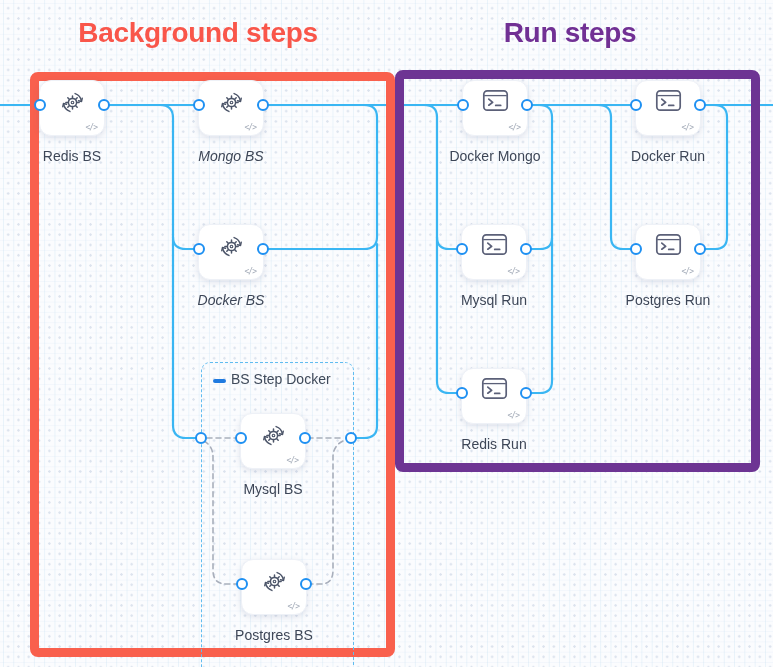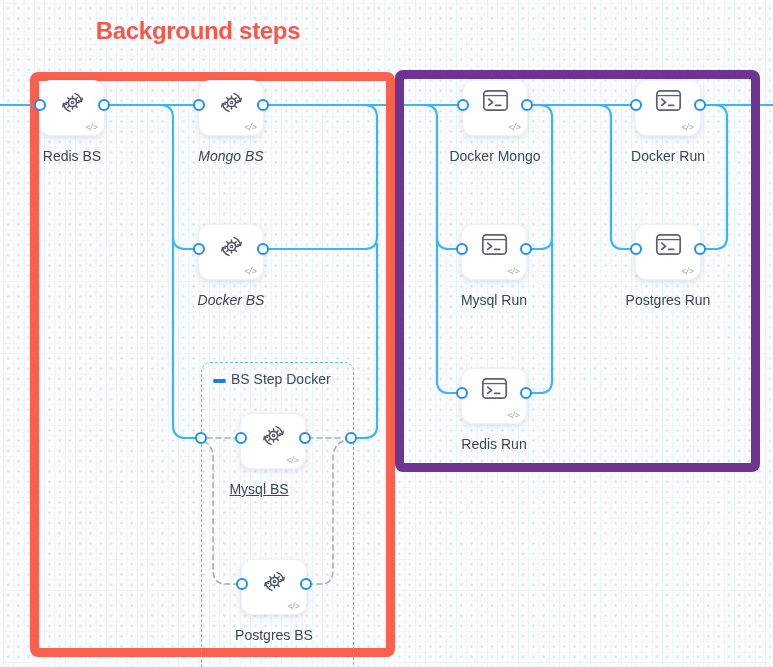--- a/index.html
+++ b/index.html
@@ -9,21 +9,21 @@
     background-color:#fbfcfe;
     background-image:
       radial-gradient(circle, #dce3ee 1px, transparent 1.4px),
       linear-gradient(to right, rgba(203,228,244,.38) 1px, transparent 1px),
       linear-gradient(to bottom, rgba(222,233,246,.30) 1px, transparent 1px);
     background-size:10.3px 10.3px;
     background-position:3px 3px;
   }
   #edges{position:absolute;left:0;top:0;z-index:1;}
   .anno-box{position:absolute;border-style:solid;border-width:9px;border-radius:8px;z-index:2;pointer-events:none;}
-  .title{position:absolute;transform:translateX(-50%);font-size:24px;font-weight:bold;white-space:nowrap;z-index:2;letter-spacing:-.3px;}
+  .title{position:absolute;transform:translateX(-50%);font-size:28px;font-weight:bold;white-space:nowrap;z-index:2;letter-spacing:-.3px;}
   .group-box{position:absolute;border:1.6px dashed #5fbcf0;border-radius:9px;z-index:3;}
   .group-dash{position:absolute;left:11px;top:16px;width:13px;height:3.5px;border-radius:2px;background:#1f7ae0;}
   .group-label{position:absolute;left:29px;top:8px;font-size:14px;color:#3f4a5a;white-space:nowrap;}
   .node{
     position:absolute;width:66px;height:56px;background:#fff;
     border:1px solid #eef1f7;border-radius:12px;
     box-shadow:0 2px 6px rgba(80,95,135,.16);
     display:flex;align-items:flex-start;justify-content:center;
     padding-top:8px;box-sizing:border-box;z-index:4;
   }
@@ -61,20 +61,21 @@
       <path d="M207 438 H238" fill="none" stroke="#a8aebb" stroke-width="1.6" stroke-linecap="round" stroke-dasharray="5 4"></path>
       <path d="M308 438 H344" fill="none" stroke="#a8aebb" stroke-width="1.6" stroke-linecap="round" stroke-dasharray="5 4"></path>
       <path d="M204 441 Q213 446 213 457 V570 Q213 584 226 584 H239" fill="none" stroke="#a8aebb" stroke-width="1.6" stroke-linecap="round" stroke-dasharray="5 4"></path>
       <path d="M343 441 Q333 446 333 457 V570 Q333 584 321 584 H309" fill="none" stroke="#a8aebb" stroke-width="1.6" stroke-linecap="round" stroke-dasharray="5 4"></path>
     </svg>
 
   <div class="anno-box" id="box-background" style="left: 30px; top: 72px; width: 347px; height: 567px; border-color: rgb(249, 96, 77);"></div>
   <div class="anno-box" id="box-run" style="left: 395px; top: 70px; width: 347px; height: 384px; border-color: rgb(109, 52, 147);"></div>
 
   <div class="title" id="title-background" style="left: 198px; top: 17px; color: rgb(249, 86, 74);">Background steps</div>
+  <div class="title" id="title-run" style="left: 570px; top: 17px; color: rgb(113, 48, 148);">Run steps</div>
 
   <div class="group-box" id="group-box" style="left: 201px; top: 362px; width: 151px; height: 318px;">
     <span class="group-dash"></span>
     <span class="group-label">BS Step Docker</span>
   </div>
 
   <div id="node-layer">
       <div class="node" style="left: 39px; top: 80px;">
         <span class="icon-wrap"><svg width="27" height="27" viewBox="0 0 27 27" fill="none">
             <g stroke="#4c5569" stroke-width="1.5" stroke-linecap="round">
@@ -221,21 +222,21 @@
               <path d="M13.5 9.2 V6.9"></path>
               <path d="M16.5 10.5 L18.2 8.8"></path>
               <path d="M16.1 4.6 A9.4 9.4 0 0 1 22.4 12.1"></path>
               <path d="M23.2 9.3 L22.5 12.4 L19.5 11.7" stroke-linejoin="round"></path>
               <path d="M10.9 22.4 A9.4 9.4 0 0 1 4.6 14.9"></path>
               <path d="M3.8 17.7 L4.5 14.6 L7.5 15.3" stroke-linejoin="round"></path>
             </g>
           </svg></span>
         <span class="code-badge">&lt;/&gt;</span>
       </div>
-      <div class="node-label" style="left: 184px; top: 481px; text-decoration: underline;">Mysql BS</div>
+      <div class="node-label" style="left: 198px; top: 481px;">Mysql BS</div>
       <div class="port" style="left: 241px; top: 438px;"></div>
       <div class="port" style="left: 305px; top: 438px;"></div>
       <div class="node" style="left: 241px; top: 559px;">
         <span class="icon-wrap"><svg width="27" height="27" viewBox="0 0 27 27" fill="none">
             <g stroke="#4c5569" stroke-width="1.5" stroke-linecap="round">
               <circle cx="13.5" cy="13.5" r="4.1"></circle>
               <circle cx="13.5" cy="13.5" r="1.3" stroke-width="1.1"></circle>
               <path d="M17.8 13.5 H20.1"></path>
               <path d="M16.5 16.5 L18.2 18.2"></path>
               <path d="M13.5 17.8 V20.1"></path>

